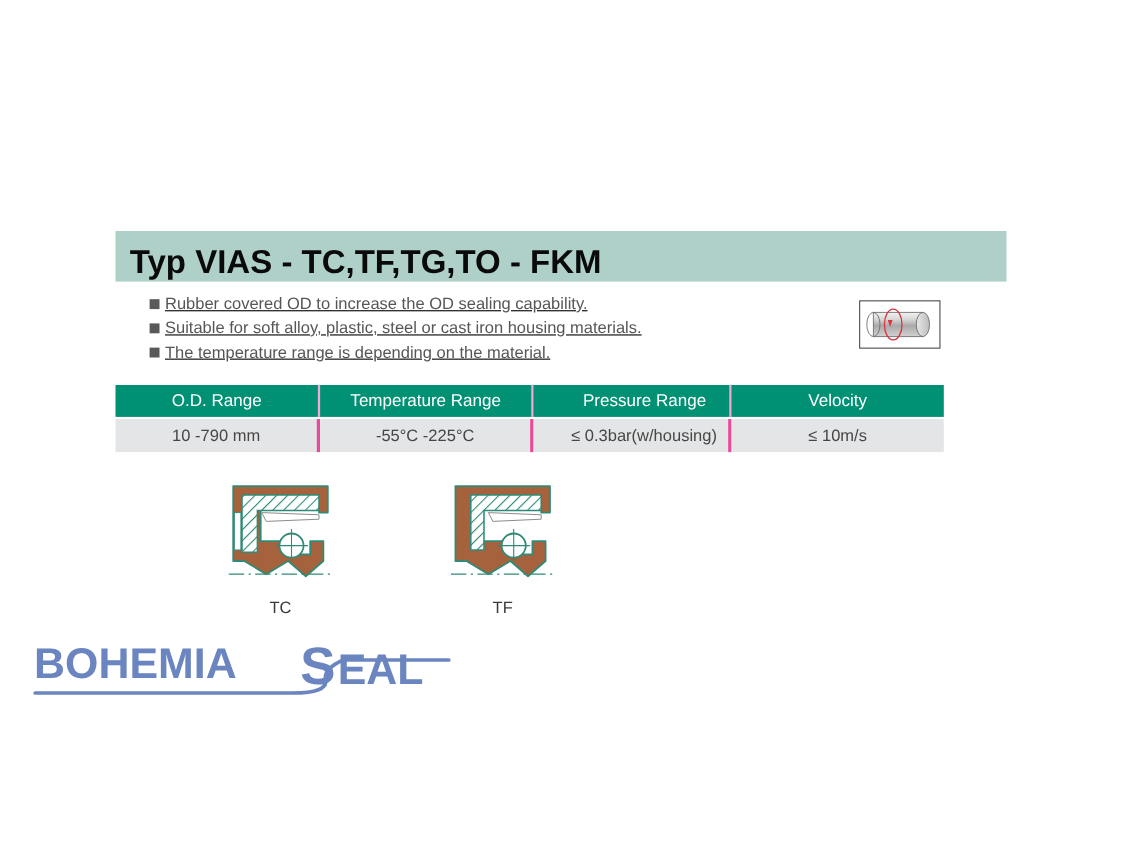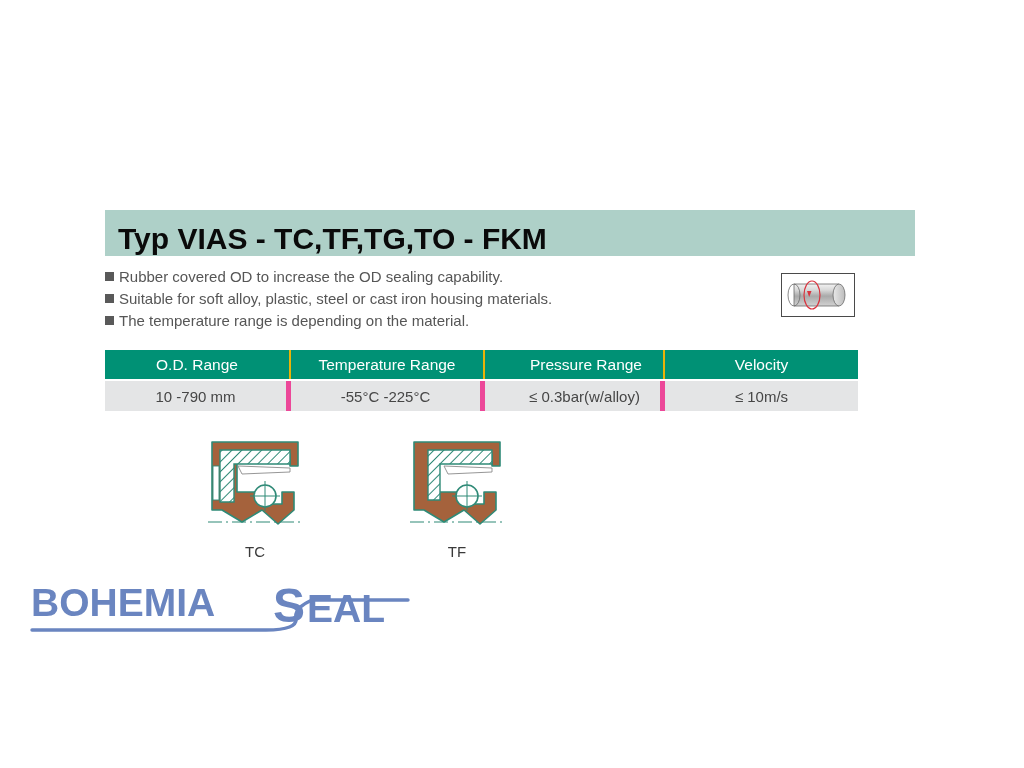--- a/index.html
+++ b/index.html
@@ -33,23 +33,24 @@
     color: #0a0a0a;
     letter-spacing: 0px;
     padding-left: 13px;
     white-space: nowrap;
     font-family: "Liberation Sans", sans-serif;
   }
 
   
   #bullet-list {
     position: absolute;
-    left: 105px;
+    left: 136px;
     top: 267px;
     width: 620px;
+    text-decoration: underline;
   }
   .bullet-row {
     display: flex;
     align-items: flex-start;
     height: 21px;
     margin-bottom: 1px;
   }
   .bullet-square {
     width: 9px;
     height: 9px;
@@ -95,29 +96,29 @@
     display: flex;
     align-items: center;
     justify-content: center;
     box-sizing: border-box;
     white-space: nowrap;
   }
   .header-row .cell {
     background: #009175;
     color: #ffffff;
     font-size: 15.5px;
-    border-right: 2px solid #eab308;
+    border-right: 2px solid #f9a8d4;
   }
   .header-row .cell:last-child { border-right: none; }
 
   .data-row .cell {
     background: #e4e5e6;
     color: #464646;
     font-size: 15px;
-    border-right: 5px solid #ec4899;
+    border-right: 3px solid #ec4899;
   }
   .data-row .cell:last-child { border-right: none; }
 
   .col-0 { flex: 0 0 186px; }
   .col-1 { flex: 0 0 194px; }
   .col-2 { flex: 0 0 180px; padding-left: 24px; }
   .col-3 { flex: 1 1 auto; }
 
   
   #seal-gallery {
@@ -198,21 +199,21 @@
 <div id="spec-table">
   <div class="table-row header-row">
     <div class="cell col-0">O.D. Range</div>
     <div class="cell col-1">Temperature Range</div>
     <div class="cell col-2">Pressure Range</div>
     <div class="cell col-3">Velocity</div>
   </div>
   <div class="table-row data-row">
     <div class="cell col-0">10 -790 mm</div>
     <div class="cell col-1">-55°C -225°C</div>
-    <div class="cell col-2">≤ 0.3bar(w/alloy)</div>
+    <div class="cell col-2">≤ 0.3bar(w/housing)</div>
     <div class="cell col-3">≤ 10m/s</div>
   </div>
 </div>
 
 <div id="seal-gallery">
 
   <div class="seal-item" style="left:190px; top:0;">
     <svg width="130" height="105" viewBox="0 0 130 105">
       <defs>
         <pattern id="hatchTC" width="7" height="7" patternUnits="userSpaceOnUse" patternTransform="rotate(45)">

